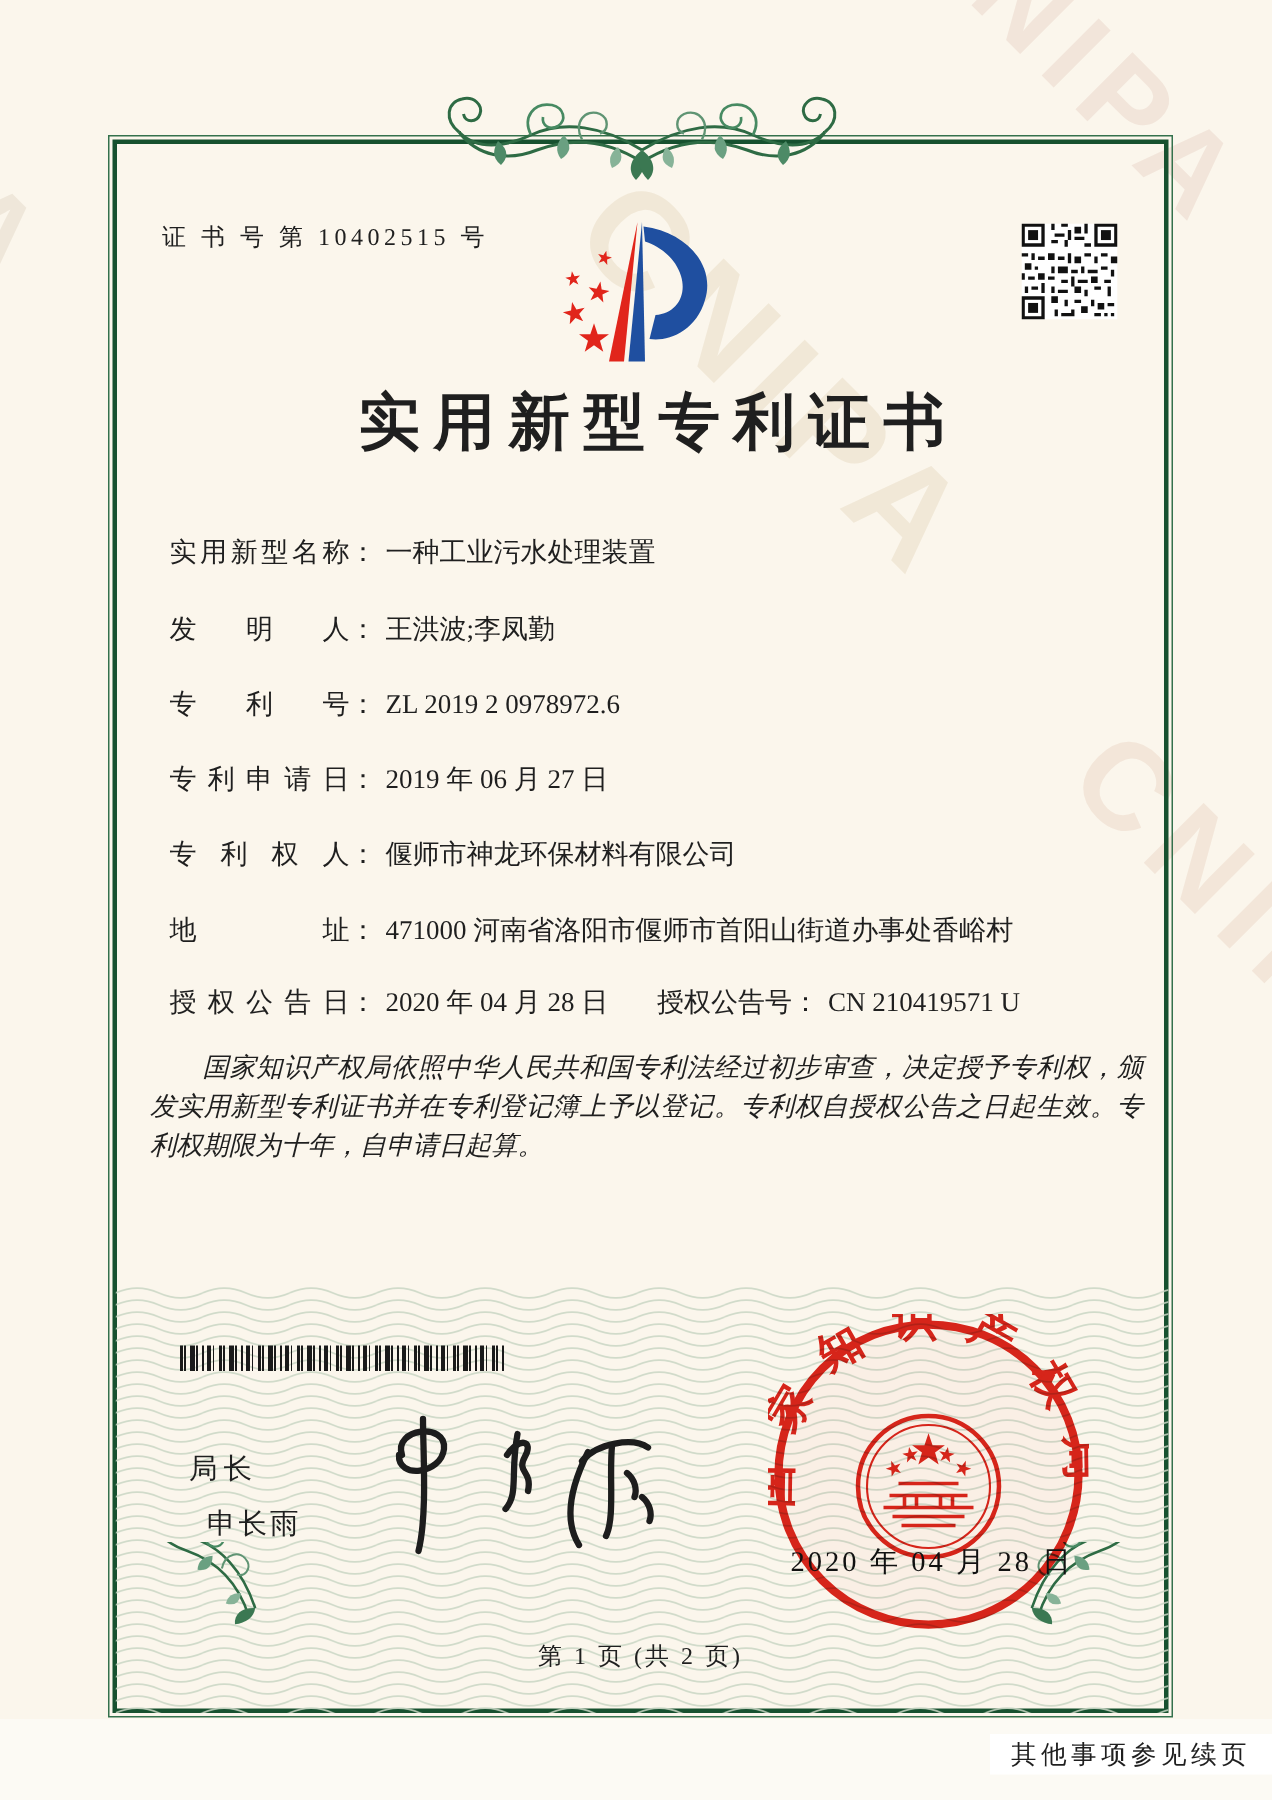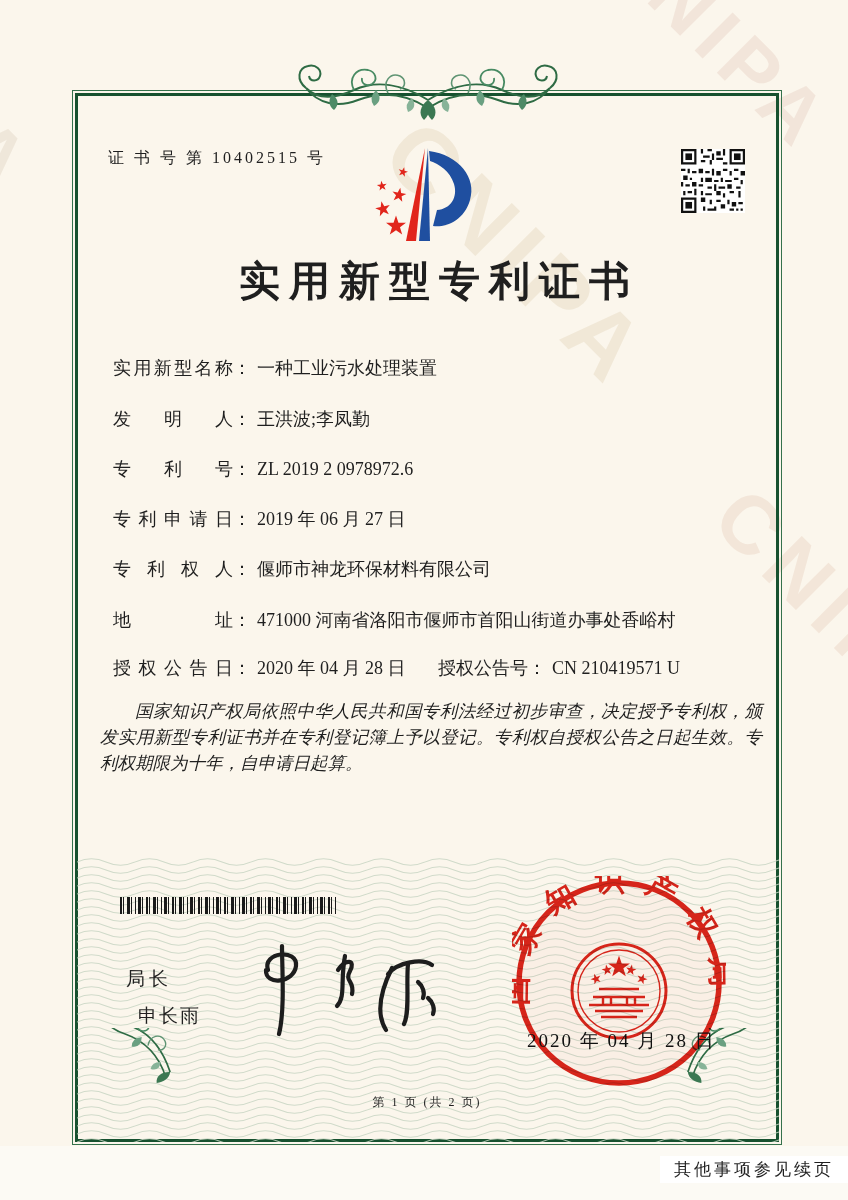--- a/index.html
+++ b/index.html
@@ -83,21 +83,21 @@
   .director-title { position:absolute; left:126px; top:966px;  z-index:4; font-size:19px; letter-spacing:4px;text-align:center; }
   .director-name  { position:absolute; left:126px; top:1003px; z-index:4; font-size:19px; letter-spacing:2px;margin-left:12px; }
   .signature { position:absolute; left:238px; top:938px; z-index:5; }
   .seal { position:absolute; left:512px; top:876px; z-index:4; mix-blend-mode:multiply; }
   .seal-date {
     position:absolute; left:527px; top:1028px; z-index:5;
     font-size:19px; letter-spacing:2px; color:#111;
   }
   .page-no {
     position:absolute; left:72px; top:1094px; width:710px; z-index:4;
-    text-align:center; font-size:12px; letter-spacing:2px;
+    text-align:center; font-size:16px; letter-spacing:2px;
   }
   .footer-note {
     position:absolute; left:0; top:1158px; width:848px; z-index:4;
     text-align:right; font-size:17px; letter-spacing:3px;
   }
   .footer-note span { background:#ffffff; padding:4px 14px; }
 </style>
 </head>
 <body>
 

